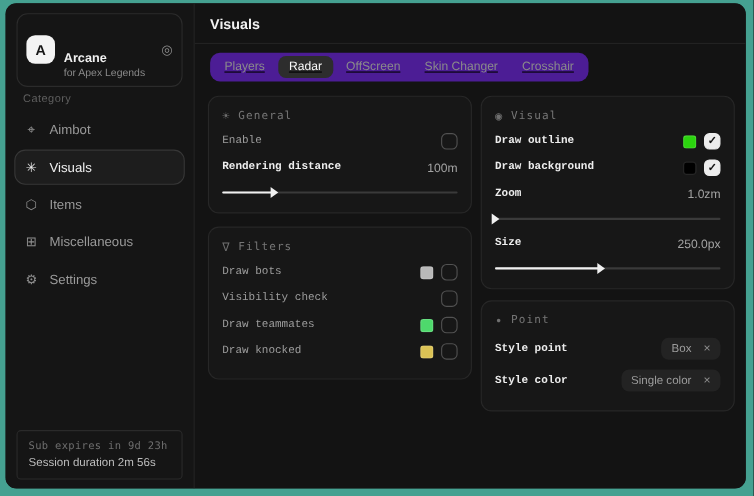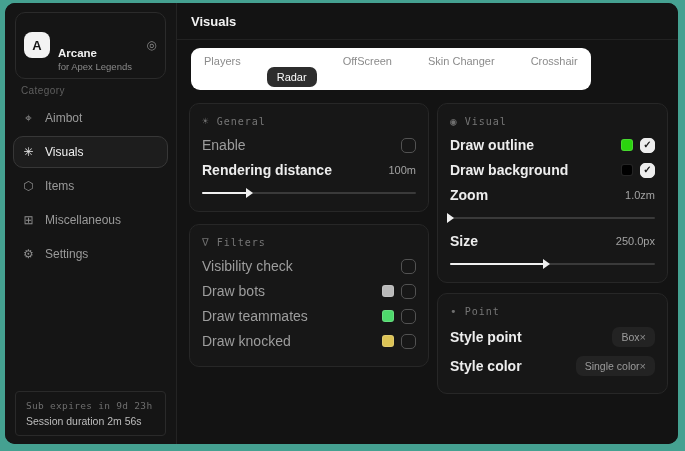--- a/index.html
+++ b/index.html
@@ -28,42 +28,42 @@
   .nav-item.active{background:#1d1d1d;border-color:#373737;color:#f0f0f0;}
   .nav-icon{font-size:12px;width:15px;text-align:center;color:#8d8d8d;}
   .nav-item.active .nav-icon{color:#e8e8e8;}
   .side-footer{position:absolute;left:10px;right:10px;bottom:8px;border:1px solid #2a2a2a;border-radius:4px;padding:8px 10px;display:flex;flex-direction:column;gap:4px;}
   .footer-line1{font-family:"DejaVu Sans Mono", monospace;font-size:9.5px;color:#6e6e6e;letter-spacing:.3px;}
   .footer-line2{font-size:10.5px;color:#bdbdbd;}
   
   .main{flex:1;display:flex;flex-direction:column;background:#131313;}
   .main-header{padding:11px 14px 10px;border-bottom:1px solid #222222;}
   .main-title{font-size:13px;font-weight:bold;color:#f2f2f2;}
-  .tabstrip{margin:8px 14px 0;background:#ffffff;border-radius:9px;padding:3px;display:inline-flex;gap:16px;align-self:flex-start;}
+  .tabstrip{margin:8px 14px 0;background:#4c1d95;border-radius:9px;padding:3px;display:inline-flex;gap:2px;align-self:flex-start;text-decoration:underline;}
   .tab{padding:4px 10px;font-size:11px;color:#8b8b8b;border-radius:7px;cursor:pointer;white-space:nowrap;}
-  .tab.active{background:#2d2d2d;color:#fafafa;margin-top:16px;}
+  .tab.active{background:#2d2d2d;color:#fafafa;}
   .content{display:flex;gap:8px;padding:13px 10px 12px 12px;align-items:flex-start;}
   .col-left{width:240px;min-width:240px;display:flex;flex-direction:column;gap:12px;}
   .col-right{flex:1;display:flex;flex-direction:column;gap:10px;}
   .card{border:1px solid #272727;background:#171717;border-radius:10px;padding:9px 12px 8px;}
   .card-header{display:flex;align-items:center;gap:7px;font-family:"DejaVu Sans Mono", monospace;font-size:10px;color:#767676;letter-spacing:1px;margin:2px 0 9px;}
   .hicon{font-size:11px;color:#6f6f6f;}
   .row{display:flex;align-items:center;justify-content:space-between;margin:9px 0;min-height:15px;}
-  .row-label{font-size:14px;color:#9d9d9d;}
+  .row-label{font-size:10px;color:#9d9d9d;font-family:Liberation Mono, monospace;}
   .row.strong .row-label{color:#ededed;font-weight:bold;}
   .row-value{font-size:11px;color:#a3a3a3;}
   .controls{display:flex;align-items:center;gap:7px;}
   .checkbox{width:15px;height:15px;border:1.5px solid #525252;border-radius:5px;box-sizing:border-box;cursor:pointer;}
   .checkbox.checked{background:#ededed;border-color:#ededed;display:flex;align-items:center;justify-content:center;color:#141414;font-size:10px;font-weight:bold;line-height:1;}
   .swatch{width:12px;height:12px;border-radius:3px;border:1px solid rgba(255,255,255,0.14);box-sizing:border-box;cursor:pointer;}
   .slider{position:relative;height:12px;margin:0 0 4px;cursor:pointer;}
   .slider-track{position:absolute;left:0;right:0;top:5px;height:2px;background:#3a3a3a;border-radius:1px;}
   .slider-fill{position:absolute;left:0;top:5px;height:2px;background:#f0f0f0;border-radius:1px;}
   .slider-thumb{position:absolute;top:1px;margin-left:-3px;width:0;height:0;border-top:5px solid transparent;border-bottom:5px solid transparent;border-left:7px solid #f0f0f0;}
-  .chip{display:flex;align-items:center;background:#232323;border-radius:7px;padding:4px 9px;font-size:10.5px;color:#9c9c9c;cursor:pointer;}
+  .chip{display:flex;align-items:center;gap:11px;background:#232323;border-radius:7px;padding:4px 9px;font-size:10.5px;color:#9c9c9c;cursor:pointer;}
   .chip-close{font-size:11px;color:#8a8a8a;line-height:1;}
 </style>
 </head>
 <body>
 
 <div class="window">
 
   <div class="sidebar">
 
     <div class="side-header">
@@ -145,29 +145,29 @@
             <div class="slider-thumb" style="left: 22%;"></div>
           </div>
         </div>
 
         <div class="card">
           <div class="card-header">
             <span class="hicon">∇</span>
             <span>Filters</span>
           </div>
           <div class="row">
+            <span class="row-label">Draw bots</span>
+            <span class="controls">
+              <span class="swatch" style="background: rgb(185, 185, 185);"></span>
+              <span class="checkbox"></span>
+            </span>
+          </div>
+          <div class="row">
             <span class="row-label">Visibility check</span>
             <span class="controls">
-              <span class="checkbox"></span>
-            </span>
-          </div>
-          <div class="row">
-            <span class="row-label">Draw bots</span>
-            <span class="controls">
-              <span class="swatch" style="background: rgb(185, 185, 185);"></span>
               <span class="checkbox"></span>
             </span>
           </div>
           <div class="row">
             <span class="row-label">Draw teammates</span>
             <span class="controls">
               <span class="swatch" style="background: rgb(78, 217, 108);"></span>
               <span class="checkbox"></span>
             </span>
           </div>

